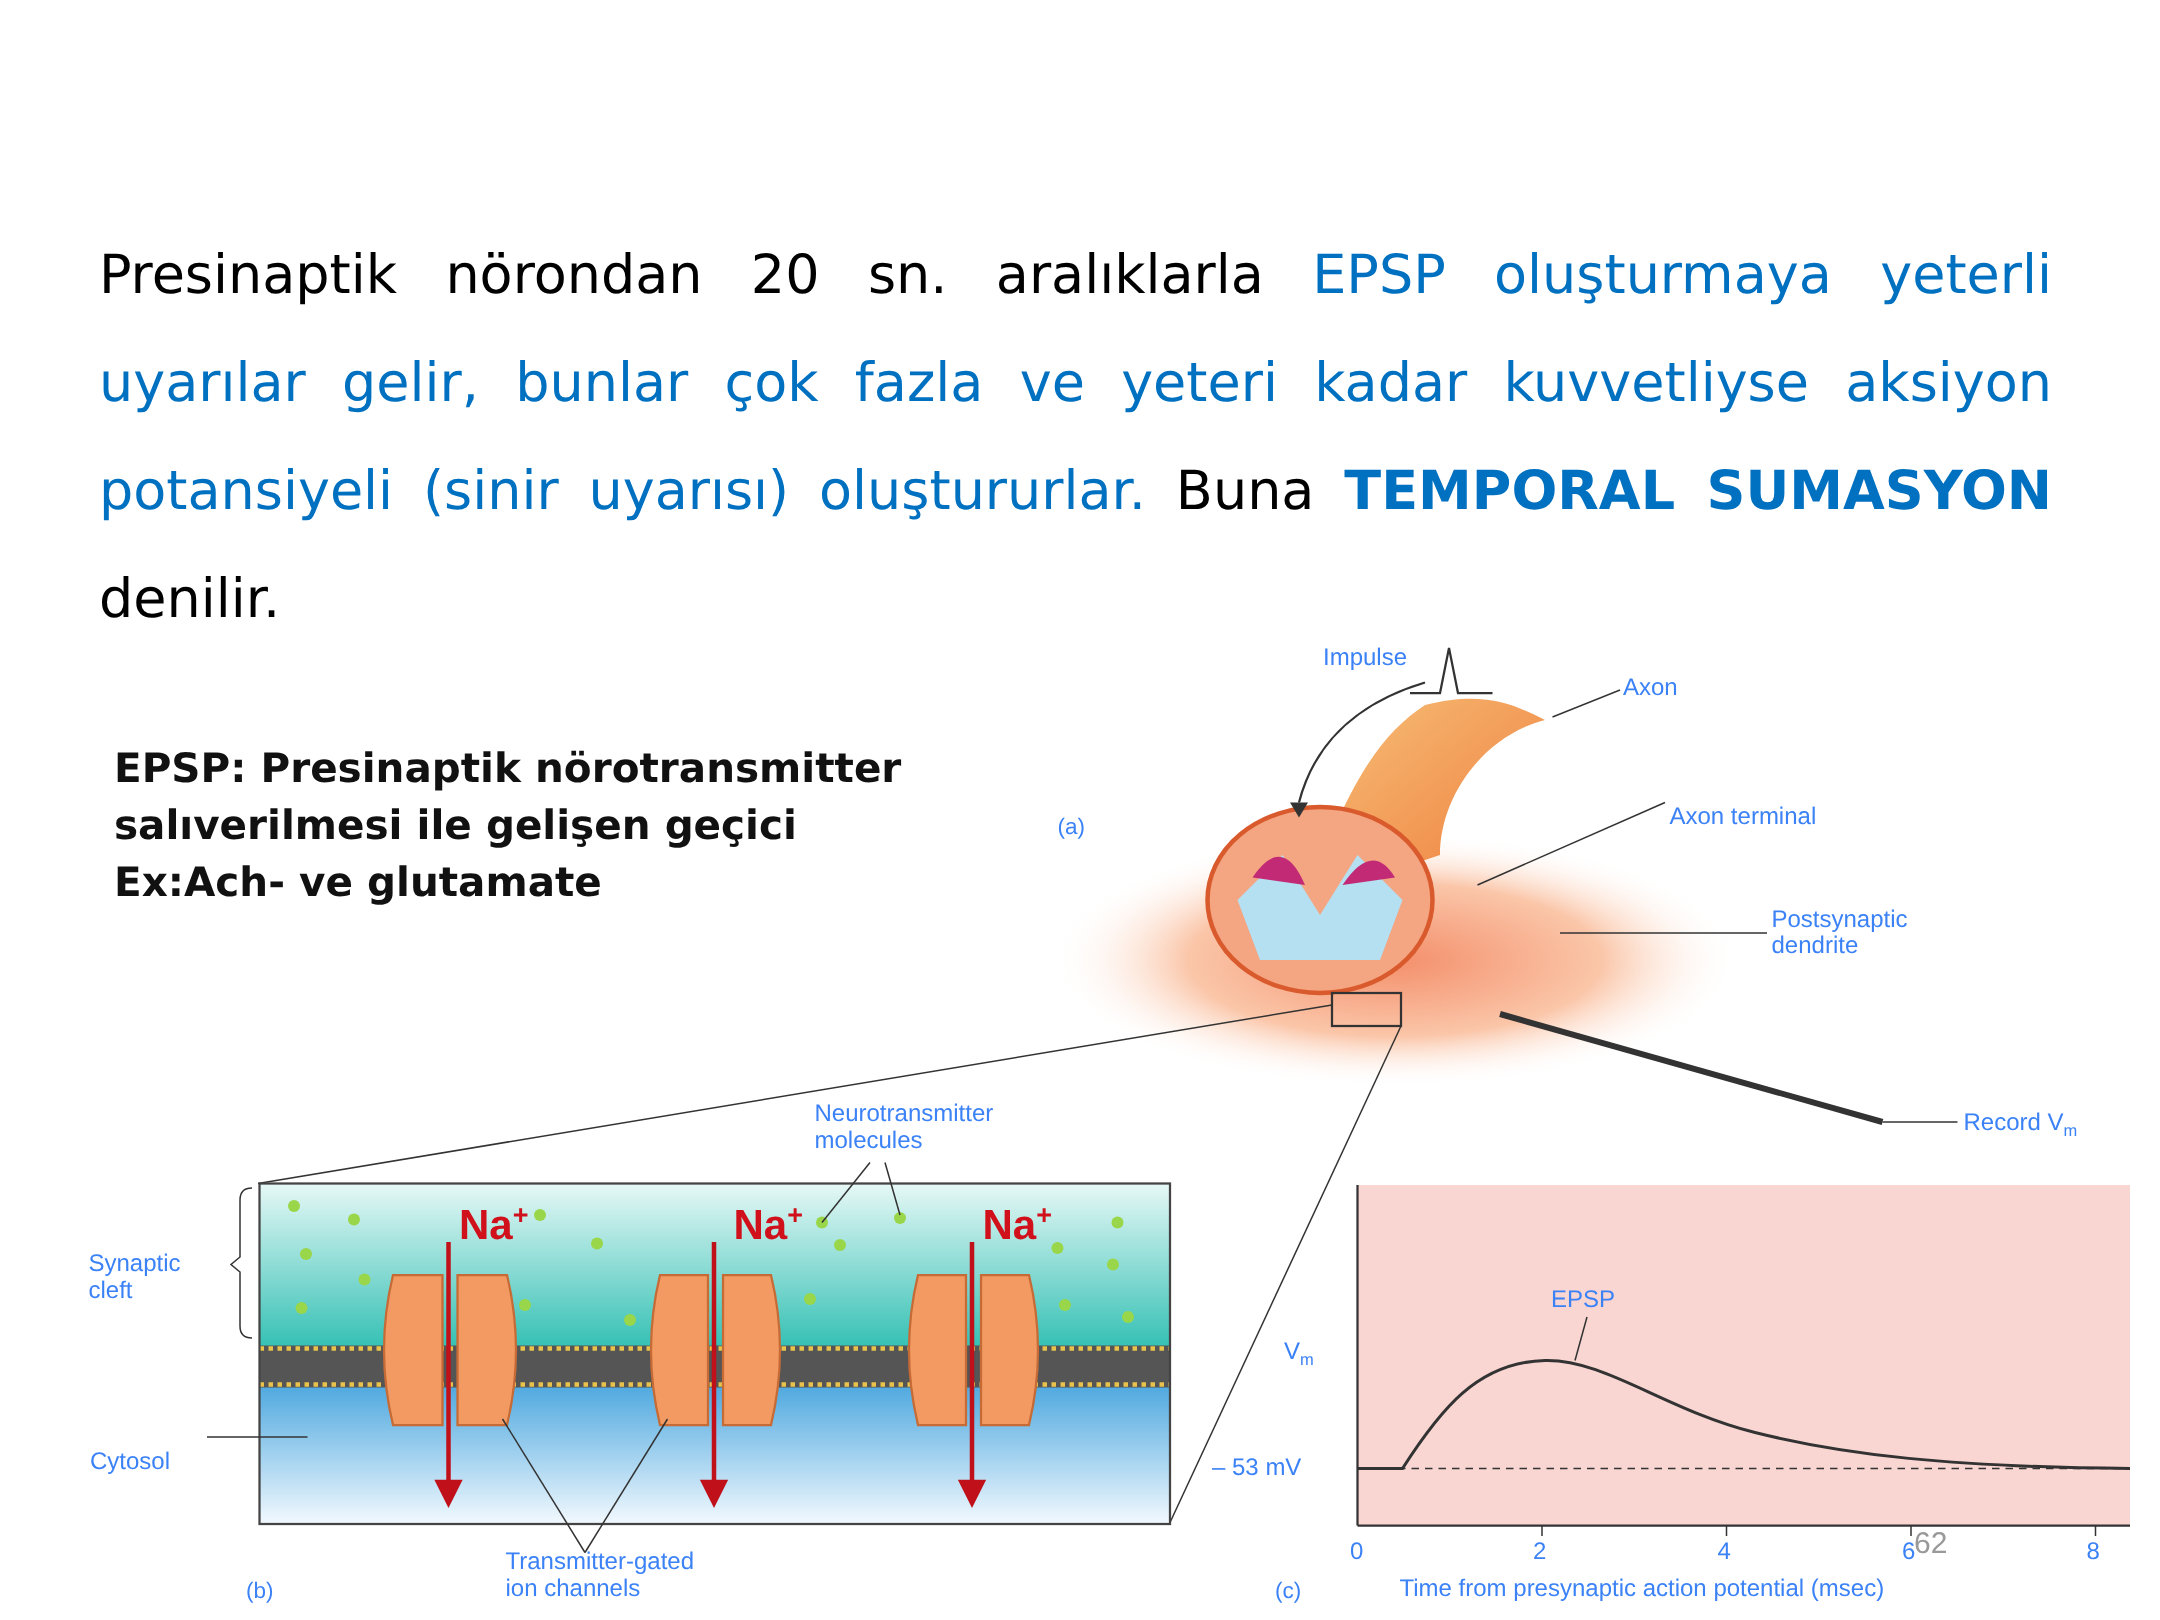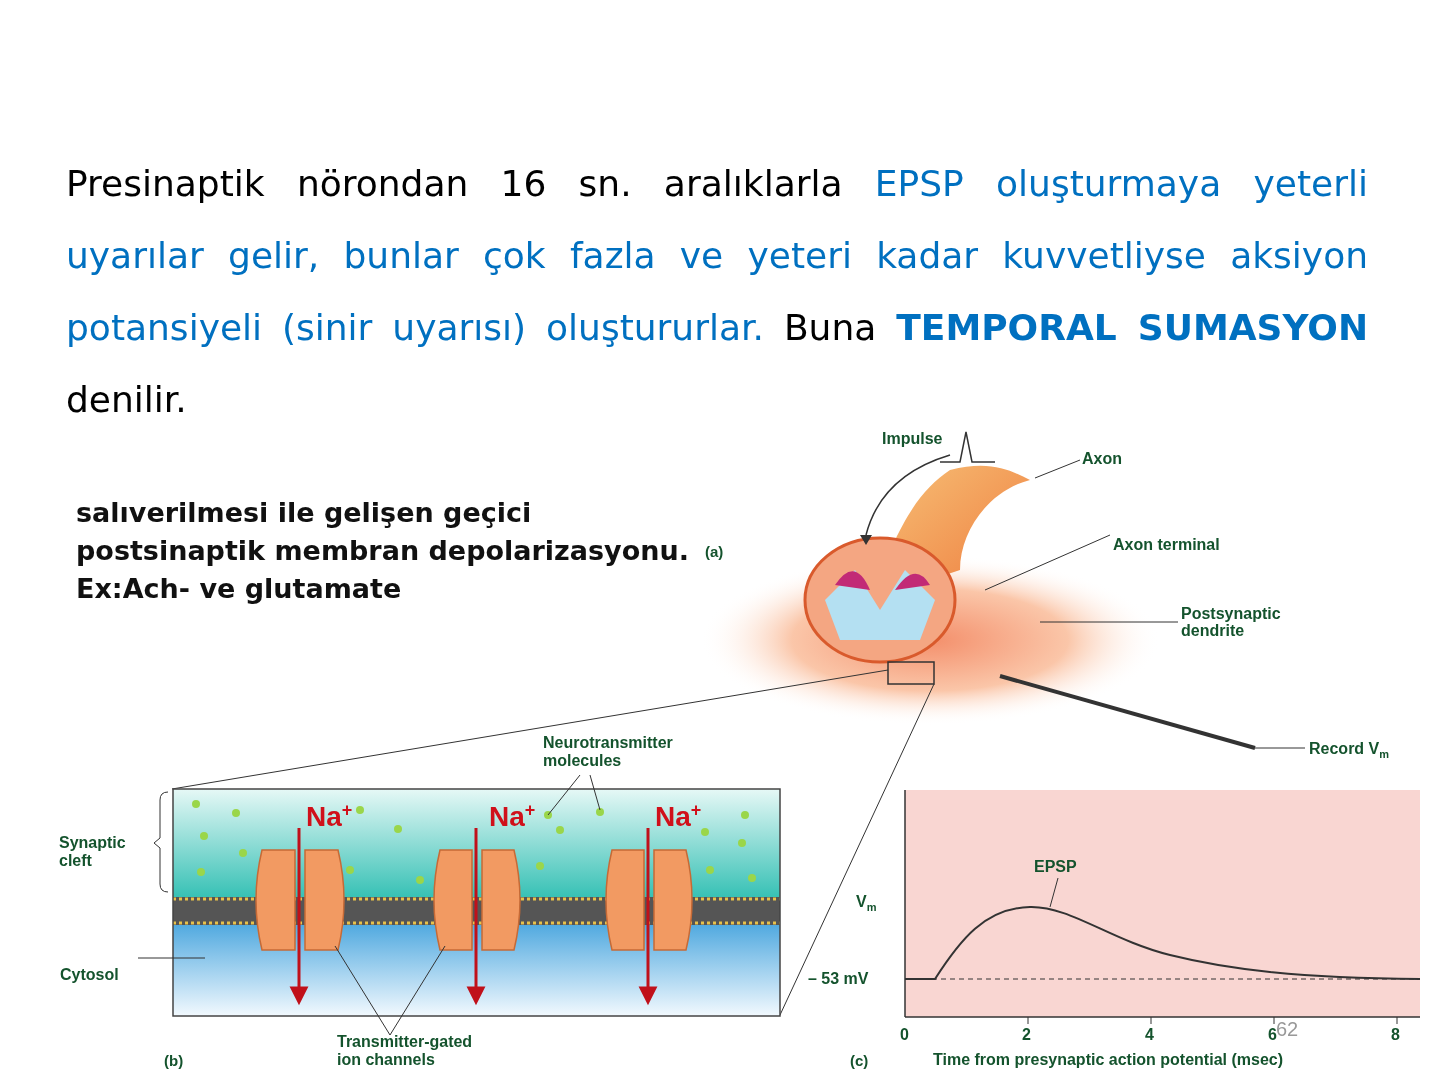--- a/index.html
+++ b/index.html
@@ -1,35 +1,35 @@
 <!DOCTYPE html>
 <html><head>
 <meta charset="utf-8">
 <style>
   html, body { margin:0; padding:0; }
   body { width:1440px; height:1080px; background:#ffffff; position:relative; overflow:hidden; font-family:"DejaVu Sans", sans-serif; }
   .para { position:absolute; left:66px; top:148px; width:1302px; font-size:36px; line-height:72px; color:#000; text-align:justify; text-align-last:left; }
   .blue { color:#0070c0; }
   .bold { font-weight:bold; }
   .def { position:absolute; left:76px; top:494px; width:620px; font-size:27px; line-height:38px; font-weight:bold; color:#111; }
-  .lbl { position:absolute; font-family:"Liberation Sans", sans-serif; font-size:16px; color:#14532d; font-weight:bold; line-height:18px; }
+  .lbl { position:absolute; font-family:"Liberation Sans", sans-serif; font-size:16px; color:#3b82f6; font-weight:normal; line-height:18px; }
   .lbl.sm { font-size:15px; }
   .na { position:absolute; font-family:"Liberation Sans", sans-serif; font-size:28px; font-weight:bold; color:#d0101a;margin-left:34px; }
   .na sup { font-size:18px; }
   .pagenum { position:absolute; left:1276px; top:1018px; font-size:20px; color:#999; font-family:"Liberation Sans", sans-serif; }
   svg { position:absolute; left:0; top:0; }
 </style>
 </head>
 <body>
 
-<div class="para"><span>Presinaptik nörondan 16 sn. aralıklarla </span> <span class="blue">EPSP oluşturmaya yeterli uyarılar gelir, bunlar çok fazla ve yeteri kadar kuvvetliyse aksiyon potansiyeli (sinir uyarısı) oluştururlar.</span><span> Buna </span><span class="blue bold">TEMPORAL SUMASYON</span><span> denilir.</span></div>
+<div class="para"><span>Presinaptik nörondan 20 sn. aralıklarla </span> <span class="blue">EPSP oluşturmaya yeterli uyarılar gelir, bunlar çok fazla ve yeteri kadar kuvvetliyse aksiyon potansiyeli (sinir uyarısı) oluştururlar.</span><span> Buna </span><span class="blue bold">TEMPORAL SUMASYON</span><span> denilir.</span></div>
 
 <div class="def">
+  <div><span>EPSP</span><span>: Presinaptik nörotransmitter</span></div>
   <div>salıverilmesi ile gelişen geçici</div>
-  <div>postsinaptik membran depolarizasyonu.</div>
   <div>Ex:Ach- ve  glutamate</div>
 </div>
 
 <svg width="1440" height="1080">
   <defs>
     <radialGradient id="glow" cx="50%" cy="50%" r="50%">
       <stop offset="0" stop-color="#f06a3a"></stop>
         <stop offset="0.6" stop-color="#f9b38c"></stop>
         <stop offset="1" stop-color="#fff" stop-opacity="0"></stop>
     </radialGradient>

